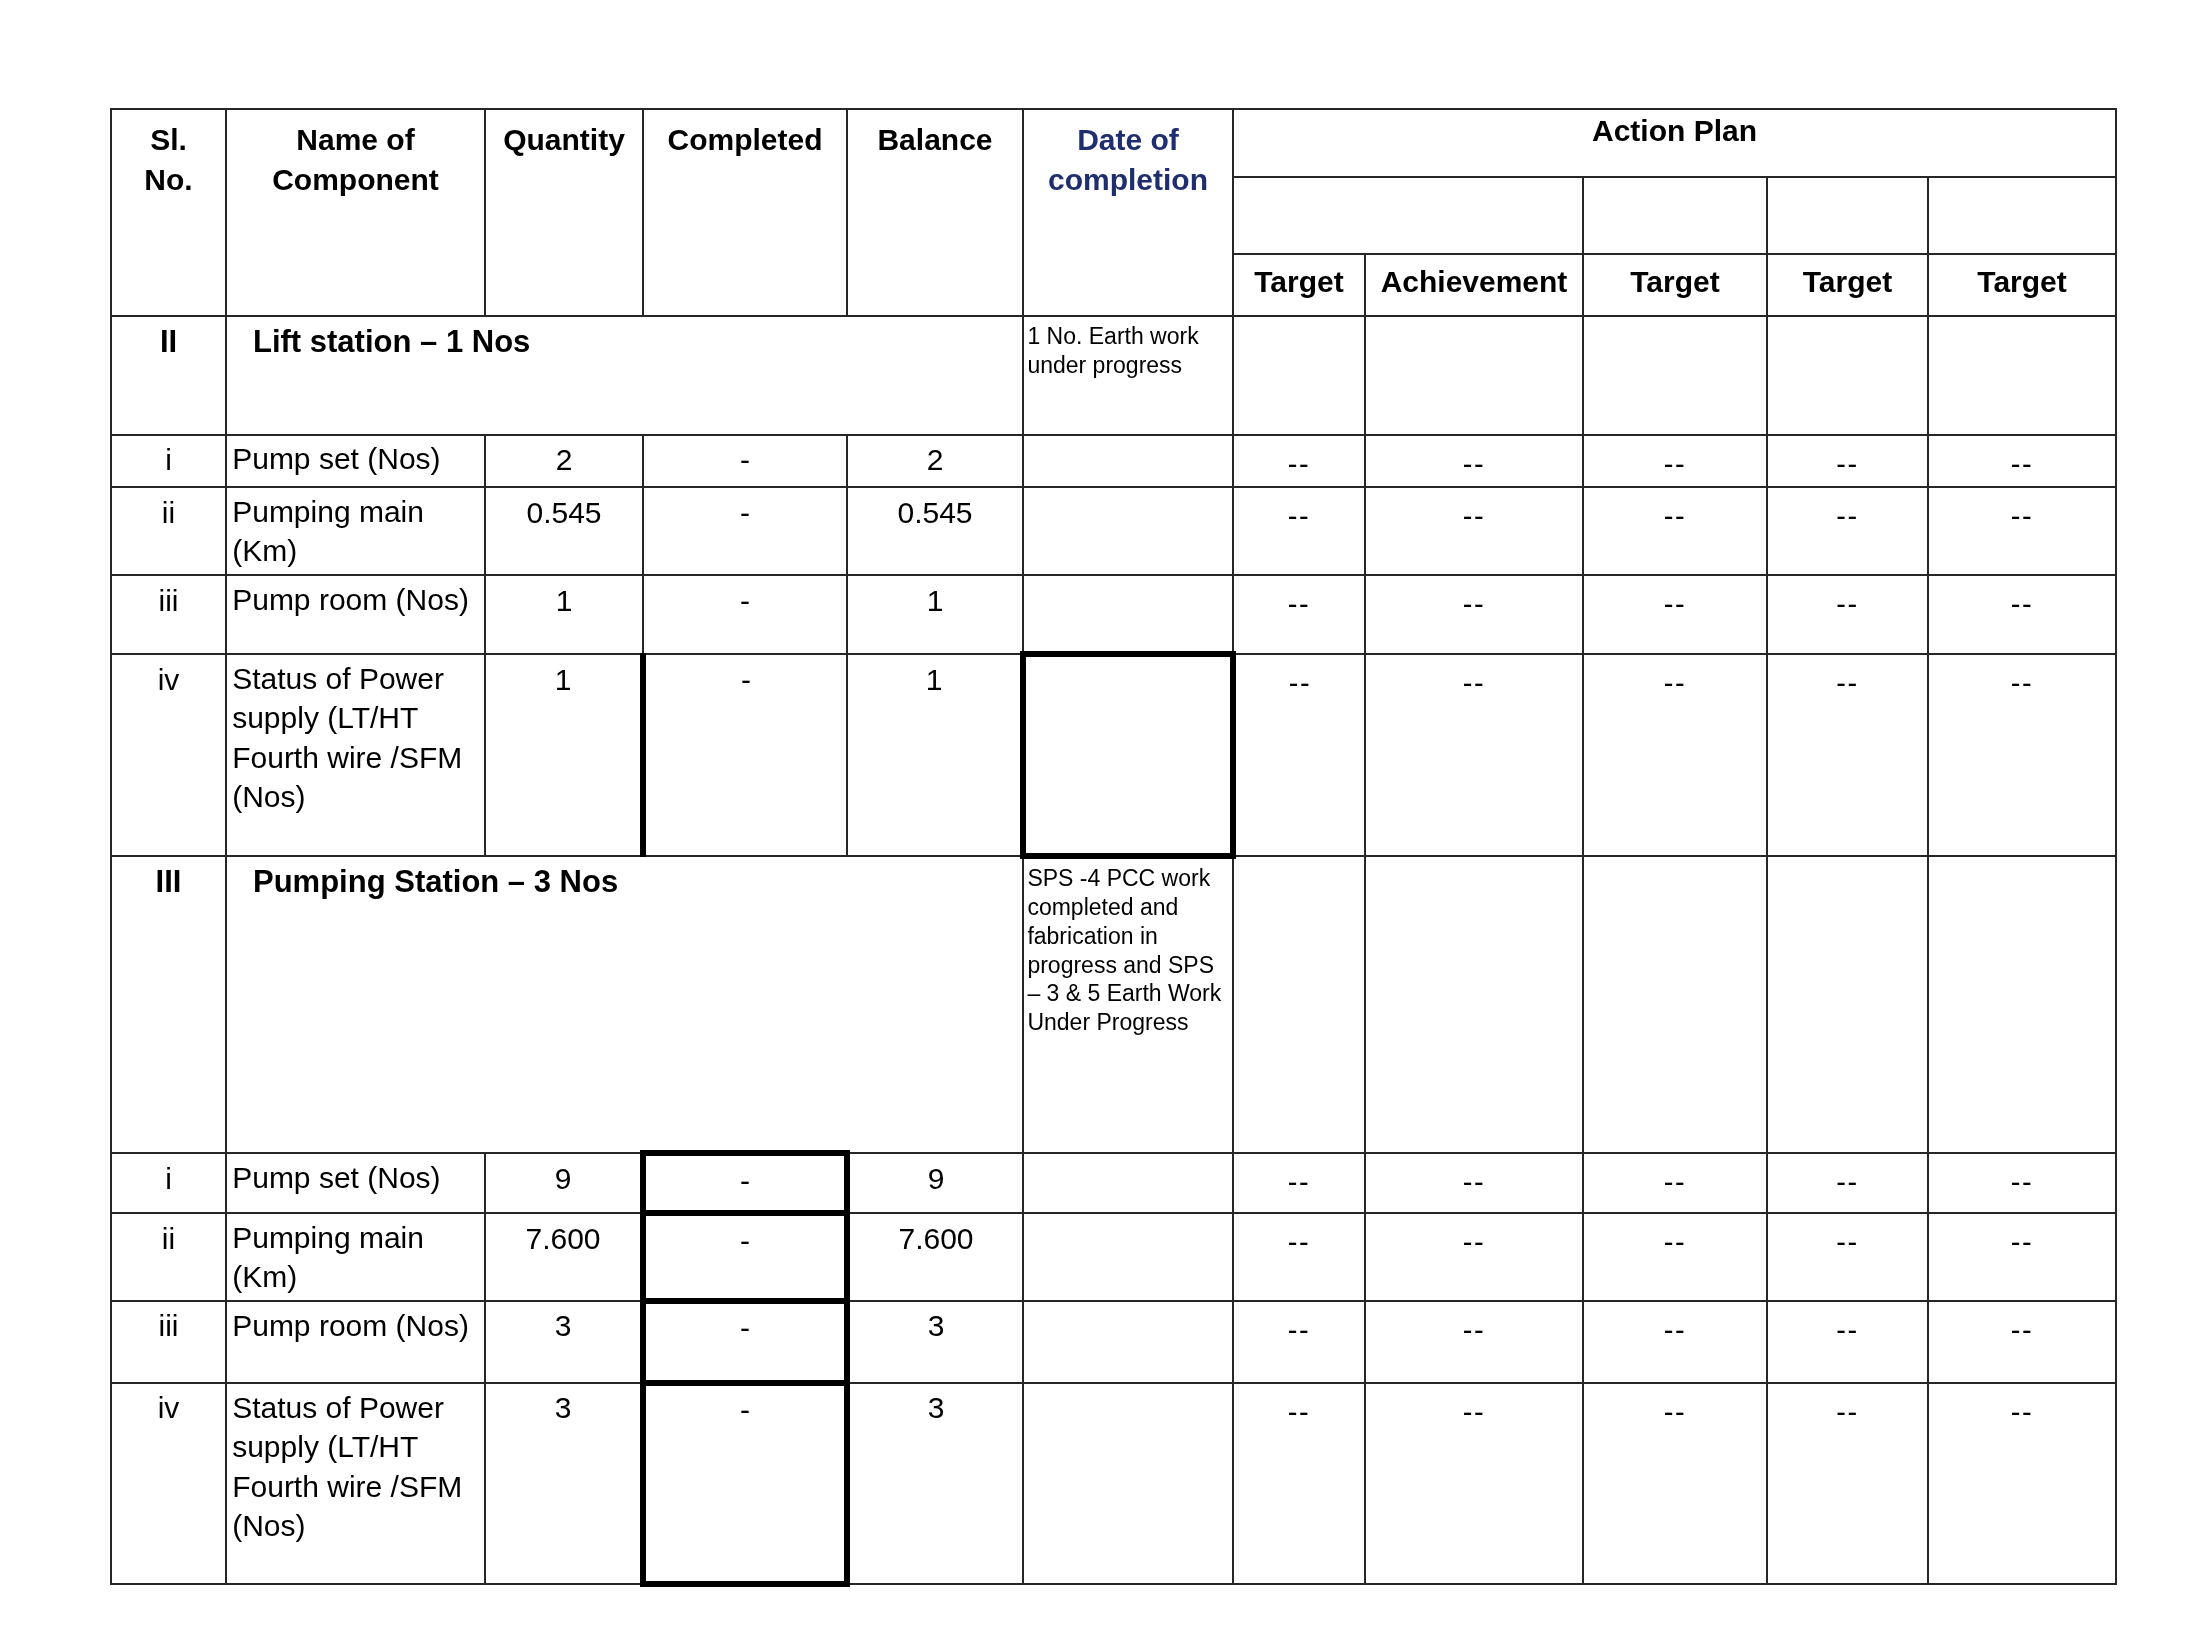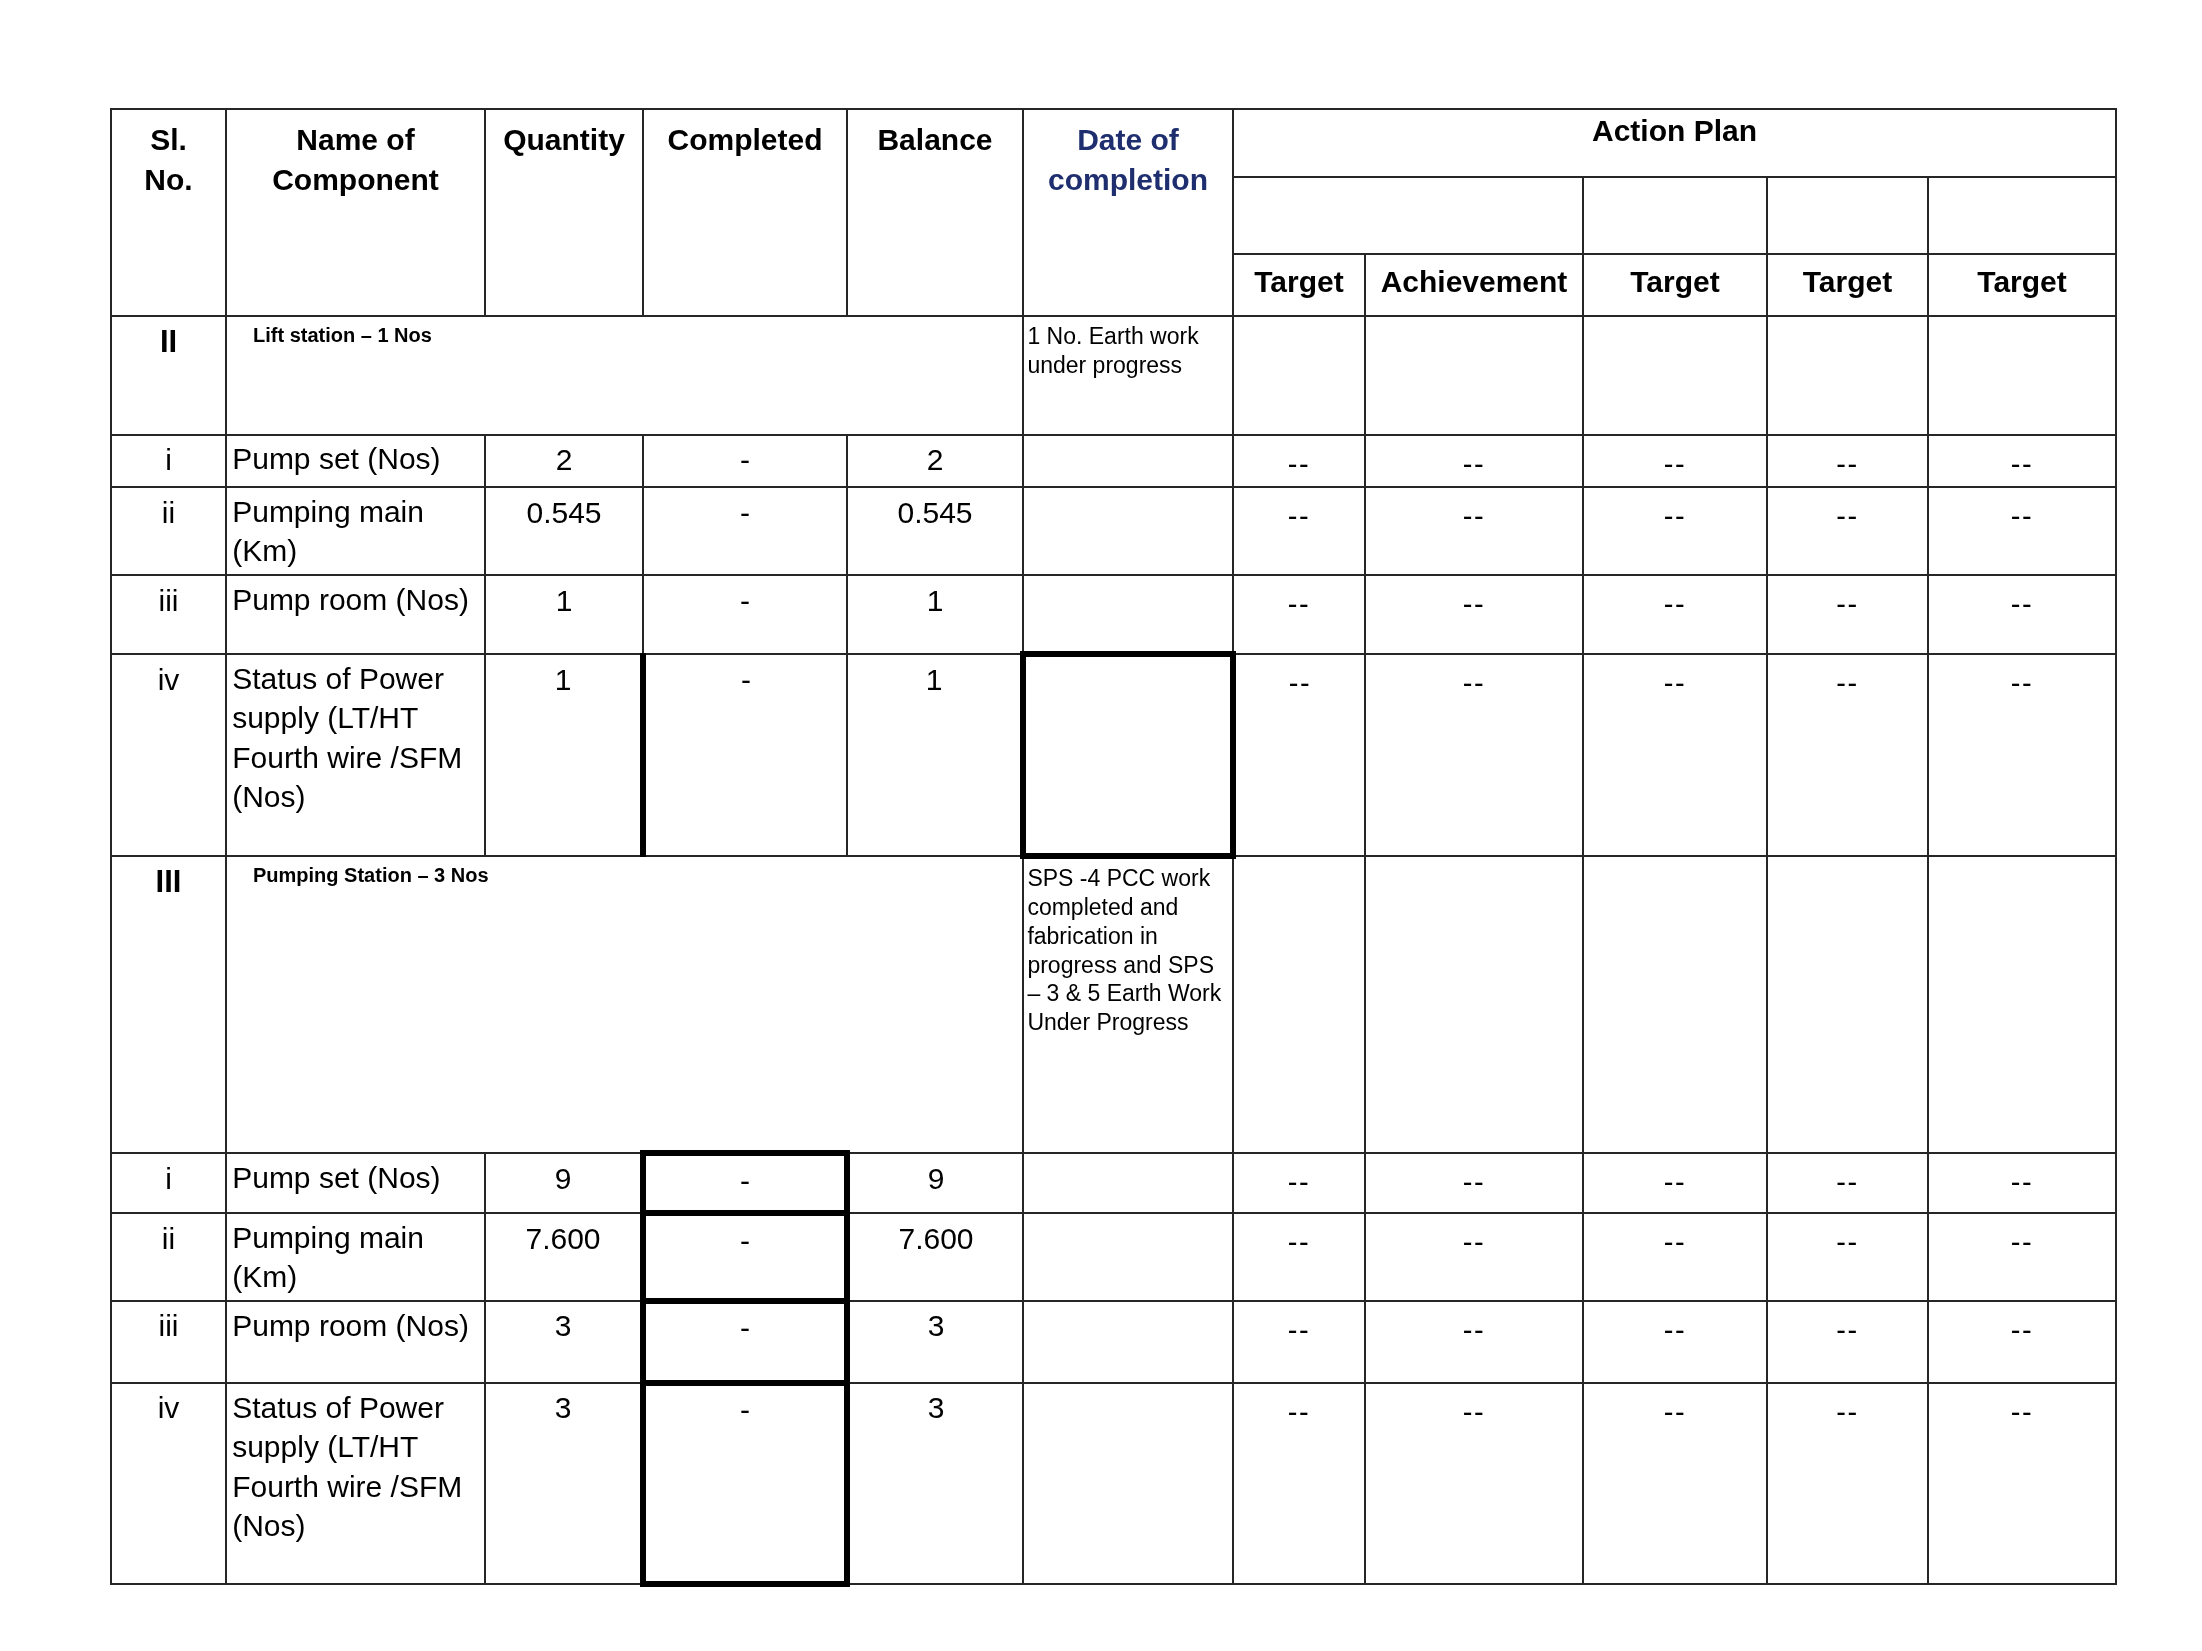--- a/index.html
+++ b/index.html
@@ -17,21 +17,21 @@
     overflow:hidden; word-wrap:break-word;
   }
   .c   { text-align:center; }
   .b   { font-weight:bold; }
   .pre { white-space:pre-line; }
   .hdr { padding-top:10.3px; }
   .blue{ color:#1E2E6E;margin-left:28px; }
   .ap  { padding-top:1px; }
   .sub { padding-top:6.9px;margin-top:36px; }
   .namecell { padding-right:6.9px; }
-  .titlecell{ padding-left:26px; font-size:20px; padding-top:5.2px; }
+  .titlecell{ padding-left:26px; font-size:31px; padding-top:5.2px; }
   .slcell   { font-size:31px; padding-top:5.2px; }
   .datecell { padding:5.2px 3.4px 3.4px 3.4px; font-size:23px; line-height:1.25; }
   .num  { padding-top:4.3px; }
   .dash { padding-top:4.3px; }
   .act  { padding-top:8.6px; font-size:29px; letter-spacing:1.7px; }
   .thickbox { border:6px solid #000000; }
   .thickL   { border-left:6px solid #000000; }
   .thickLR  { border-left:6px solid #000000; border-right:6px solid #000000; }
   .thickT   { border-top:6px solid #000000; }
   .thickB   { border-bottom:6px solid #000000; }

